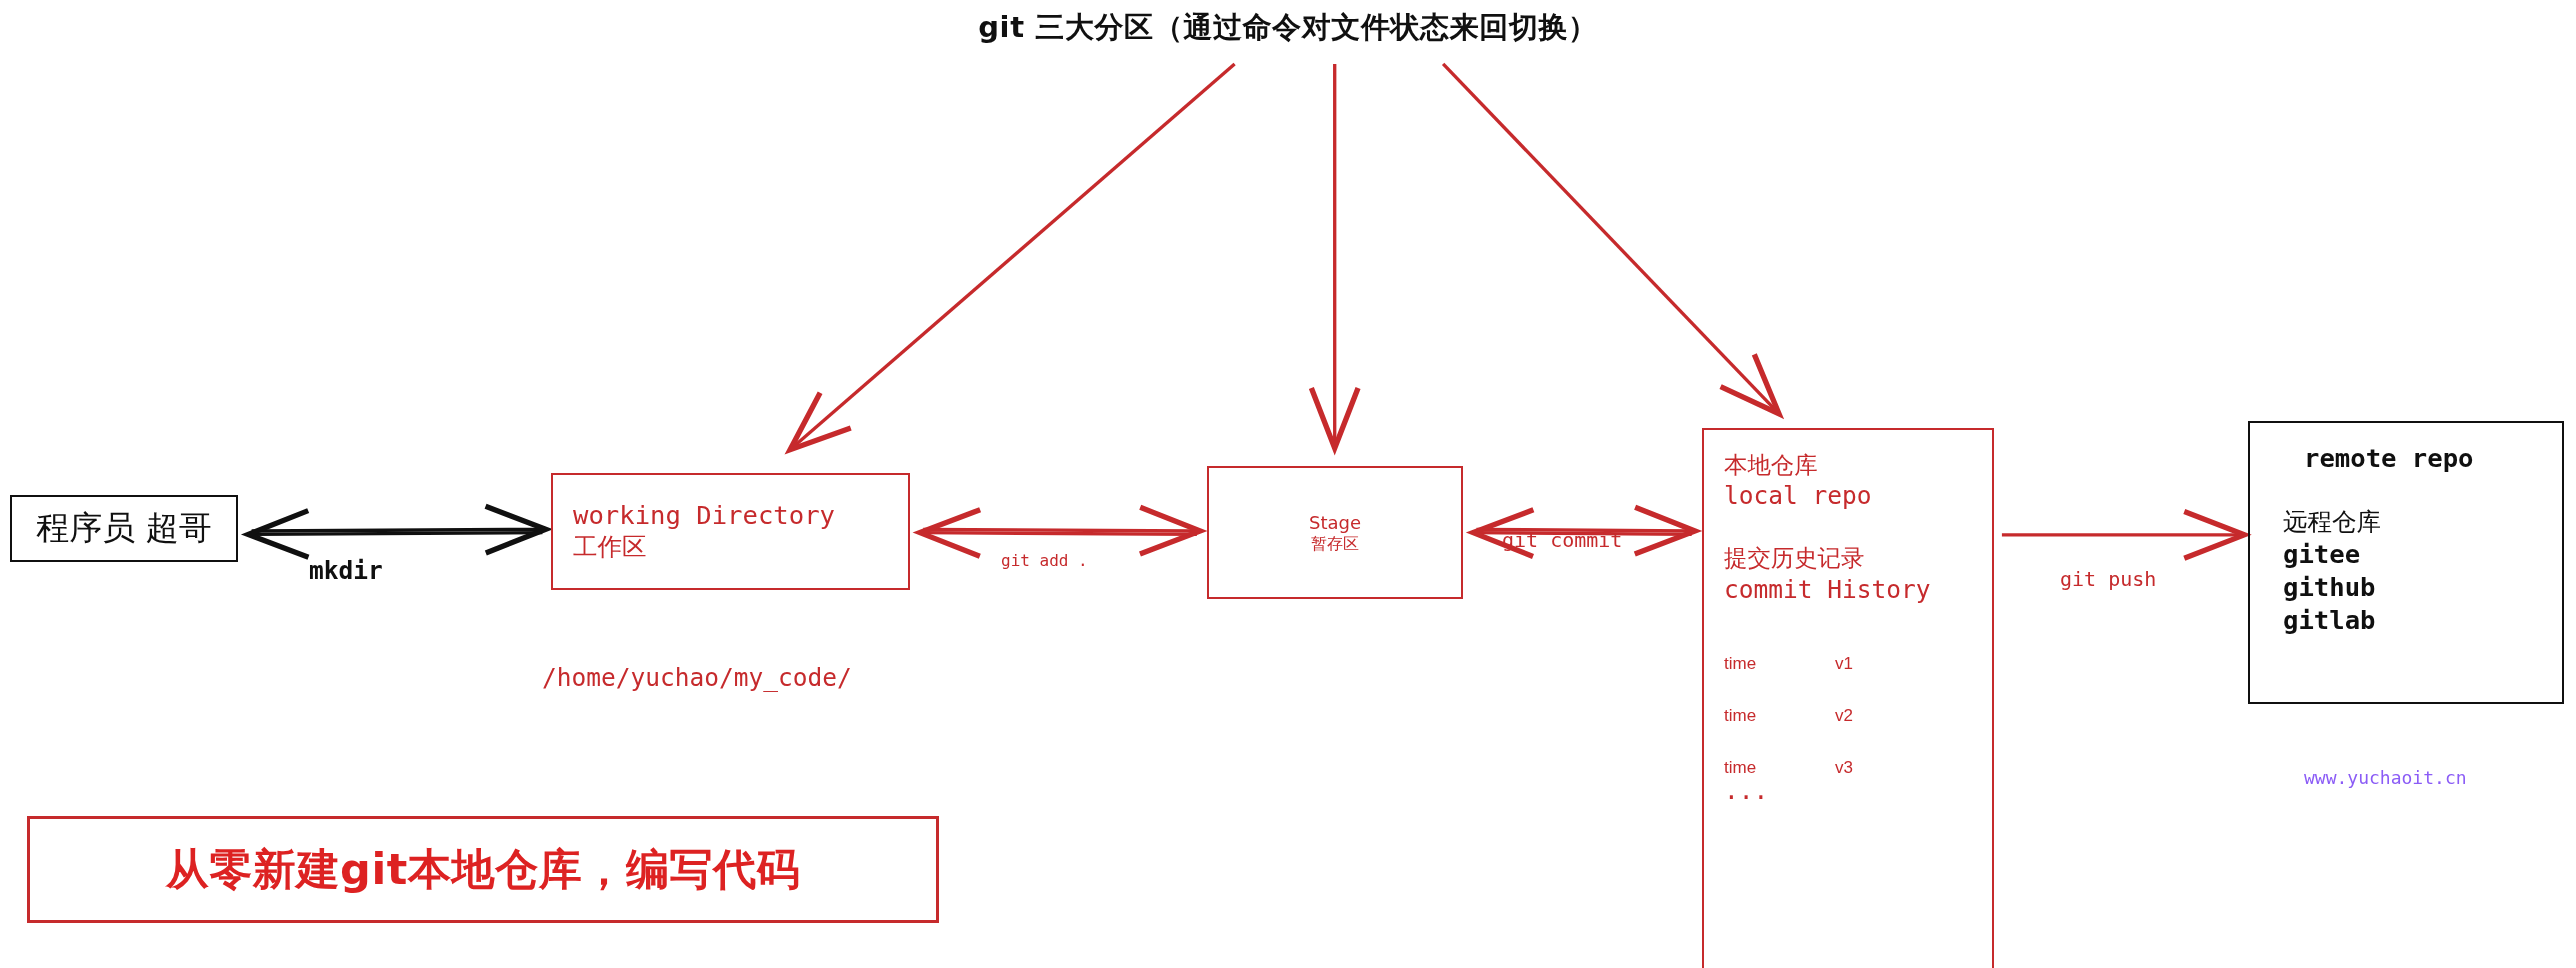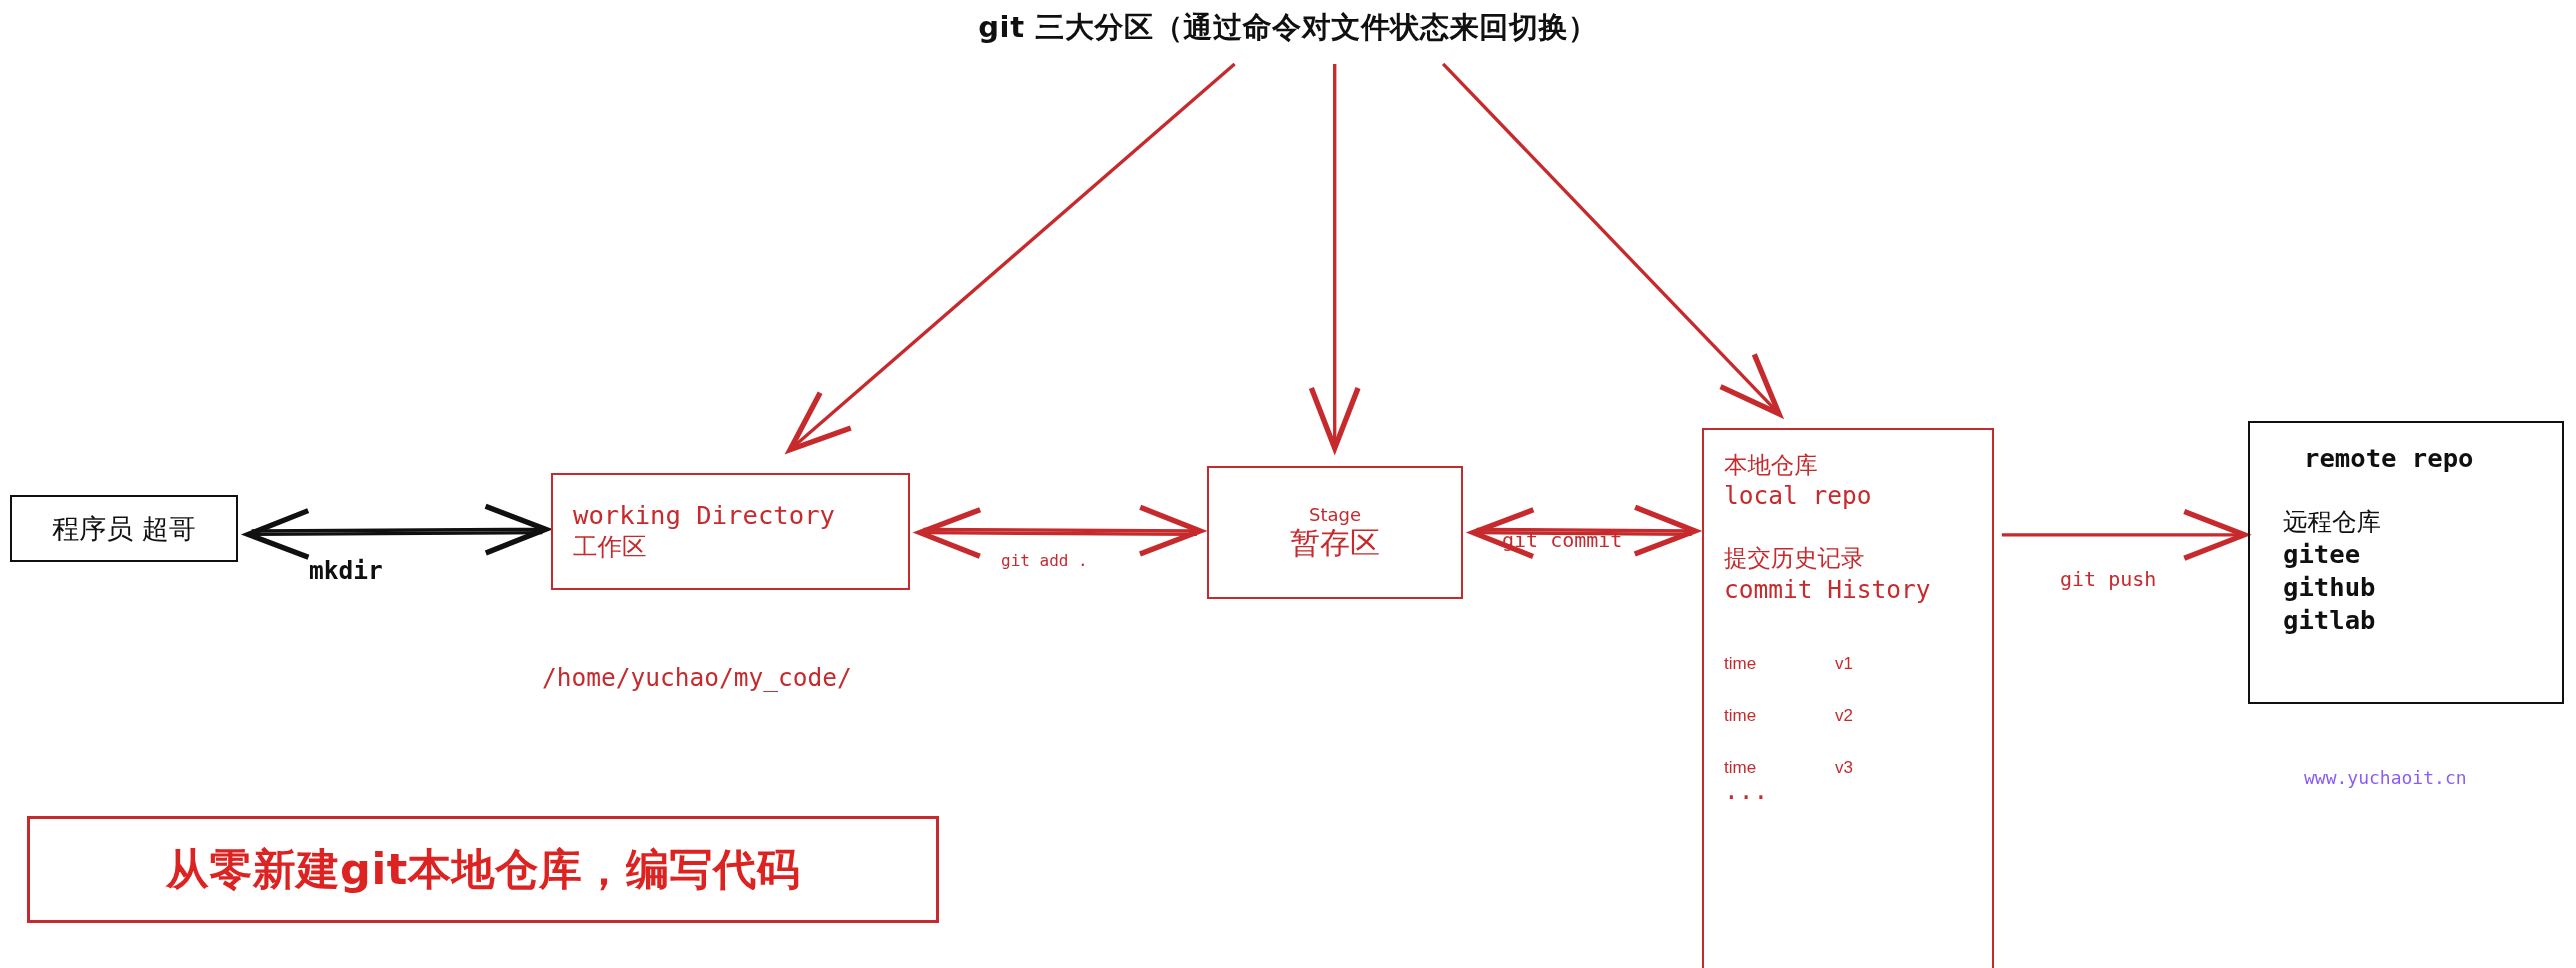--- a/index.html
+++ b/index.html
@@ -63,21 +63,21 @@
 
   
   #dev-box {
     left: 10px;
     top: 495px;
     width: 228px;
     height: 67px;
     align-items: center;
   }
   #dev-box .label {
-    font-size: 27px;
+    font-size: 33px;
     font-family: "DejaVu Sans", sans-serif;
     line-height: 1.1;
   }
 
   
   #mkdir-label {
     position: absolute;
     left: 309px;
     top: 556px;
     font-size: 24.5px;
@@ -132,21 +132,21 @@
     width: 256px;
     height: 133px;
     align-items: center;
   }
   #stage-box .line-en {
     font-size: 18px;
     line-height: 1.2;
     font-family: "DejaVu Sans", sans-serif;
   }
   #stage-box .line-cn {
-    font-size: 30px;
+    font-size: 16px;
     line-height: 1.2;
     font-family: "DejaVu Sans", sans-serif;
   }
 
   
   #git-commit-label {
     position: absolute;
     left: 1502px;
     top: 528px;
     font-size: 20px;

